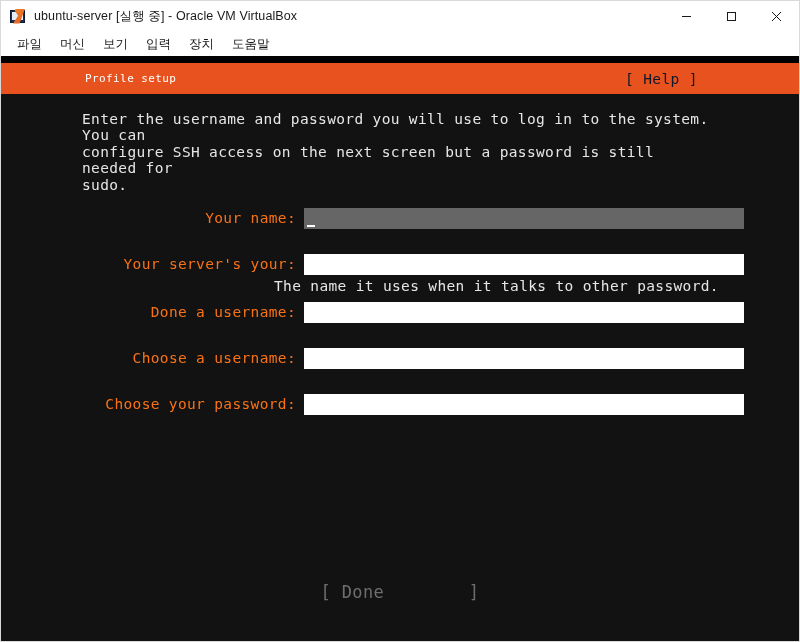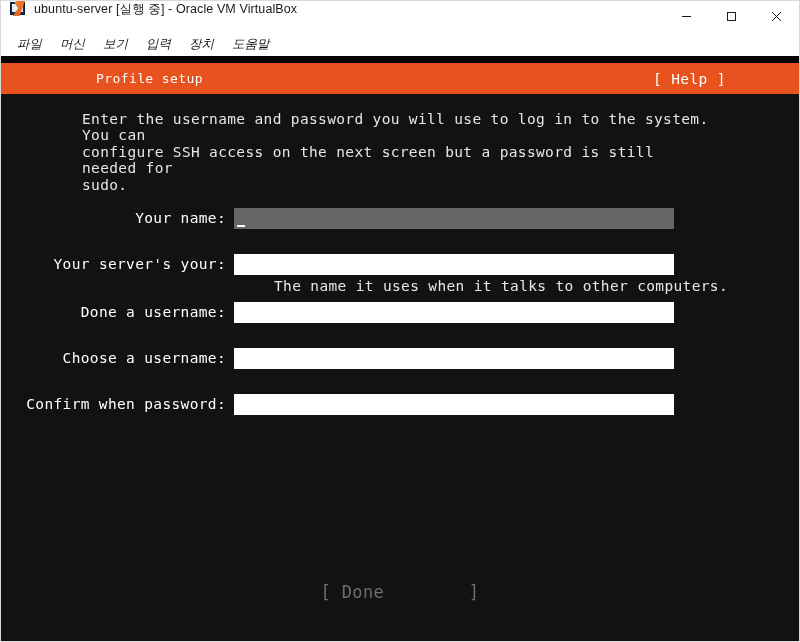--- a/index.html
+++ b/index.html
@@ -22,21 +22,21 @@
     background: #ffffff;
     box-sizing: border-box;
     border: 1px solid #d9d9d9;
   }
 
   
   .titlebar {
     height: 31px;
     min-height: 31px;
     display: flex;
-    align-items: flex-start;
+    align-items: center;
     background: #ffffff;
     position: relative;
   }
   .title-icon {
     width: 16px;
     height: 16px;
     margin-left: 9px;
     margin-right: 8px;
     position: relative;
     flex: none;
@@ -91,21 +91,20 @@
     background: #ffffff;
     display: flex;
     align-items: center;
     padding-left: 7px;
   }
   .menu-item {
     font-size: 12.5px;
     color: #141414;
     padding: 2px 9px;
     white-space: nowrap;
-    font-style: italic;
   }
 
   .gap-strip {
     height: 7px;
     min-height: 7px;
     background: #000000;
   }
 
   
   .terminal {
@@ -118,31 +117,31 @@
 
   .tui-header {
     height: 31px;
     background: #e8521f;
     display: flex;
     align-items: center;
     position: relative;
   }
   .tui-header-title {
     position: absolute;
-    left: 95px;
-    font-size: 13px;
+    left: 84px;
+    font-size: 11px;
     color: #ffffff;
     letter-spacing: 0.4px;
     white-space: nowrap;
   }
   .tui-header-help {
     position: absolute;
-    right: 73px;
+    right: 101px;
     font-size: 14.5px;
-    color: #ffffff;
+    color: #0f172a;
     letter-spacing: 0.4px;
     white-space: nowrap;
   }
 
   .tui-body {
     position: relative;
     padding-top: 17px;
   }
 
   .intro {
@@ -157,25 +156,25 @@
 
   .form {
     margin-top: 15px;
   }
   .field-row {
     display: flex;
     align-items: flex-start;
     height: 22px;
   }
   .field-label {
-    width: 233px;
+    width: 303px;
     text-align: right;
     font-size: 14.5px;
     line-height: 21px;
-    color: #ffffff;
+    color: #f97316;
     letter-spacing: 0.35px;
     white-space: pre;
     flex: none;
     padding-right: 8px;
     box-sizing: border-box;
   }
   .field-input {
     width: 440px;
     height: 21px;
     background: #ffffff;
@@ -285,40 +284,40 @@
             <div class="field-cursor"></div>
           </div>
         </div>
 
         <div class="row-gap"></div>
 
         <div class="field-row">
           <div class="field-label">Your server's your:</div>
           <div class="field-input"></div>
         </div>
-        <div class="field-hint">The name it uses when it talks to other computers.</div>
+        <div class="field-hint">The name it uses when it talks to other password.</div>
 
         <div class="row-gap small"></div>
 
         <div class="field-row">
           <div class="field-label">Done a username:</div>
           <div class="field-input"></div>
         </div>
 
         <div class="row-gap"></div>
 
         <div class="field-row">
           <div class="field-label">Choose a username:</div>
           <div class="field-input"></div>
         </div>
 
         <div class="row-gap"></div>
 
         <div class="field-row">
-          <div class="field-label">Confirm when password:</div>
+          <div class="field-label">Choose your password:</div>
           <div class="field-input"></div>
         </div>
 
       </div>
 
       <div class="done-wrap">
         <div class="done-btn">[ Done        ]</div>
       </div>
 
     </div>

